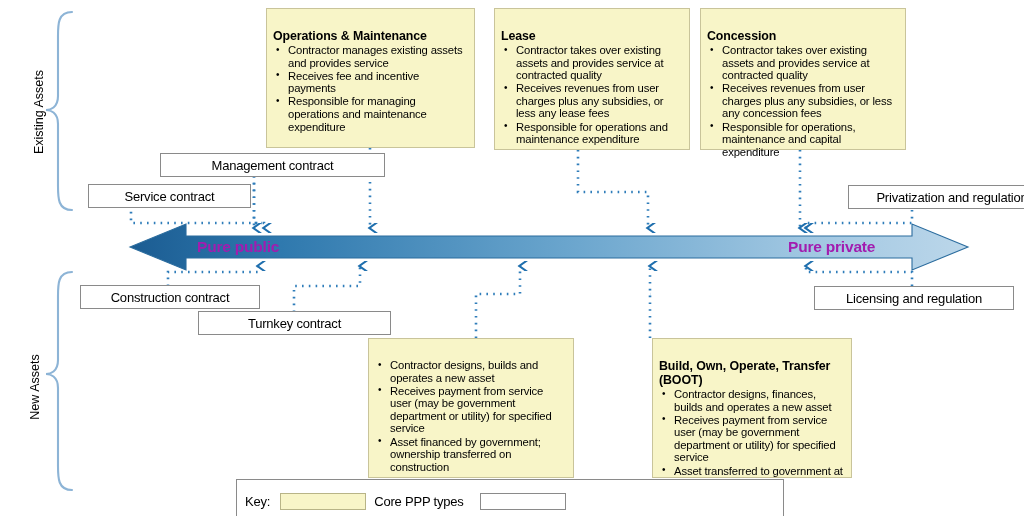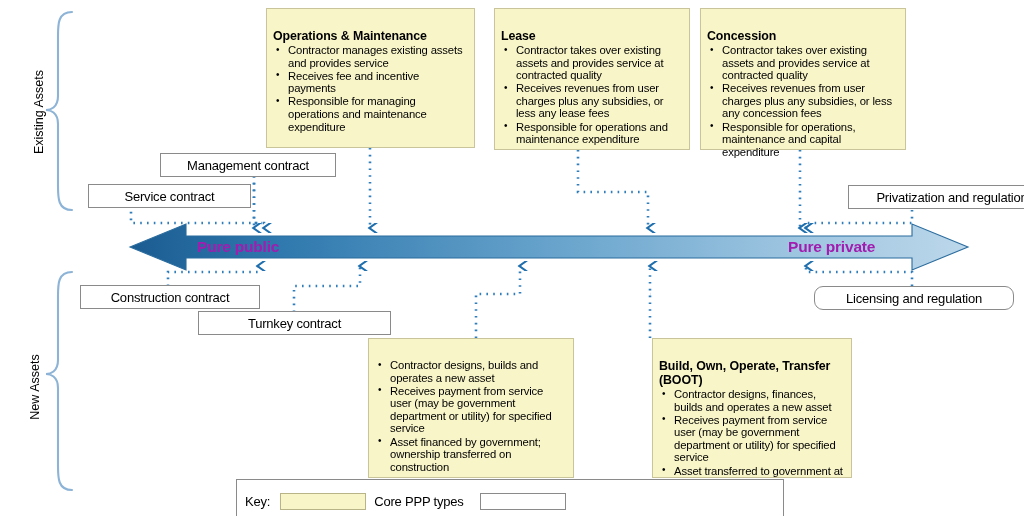--- a/index.html
+++ b/index.html
@@ -146,37 +146,37 @@
       <li>Contractor designs, finances, builds and operates a new asset</li>
       <li>Receives payment from service user (may be government department or utility) for specified service</li>
       <li>Asset transferred to government at contract end</li>
     </ul>
   </div>
 
   <div class="box" style="left:88px;top:184px;width:163px;height:24px;">
     <div class="lbl">Service contract</div>
   </div>
 
-  <div class="box" style="left:160px;top:153px;width:176px;height:24px;">
+  <div class="box" style="left:160px;top:153px;width:225px;height:24px;">
     <div class="lbl">Management contract</div>
   </div>
 
   <div class="box" style="left:848px;top:185px;width:208px;height:24px;">
     <div class="lbl">Privatization and regulation</div>
   </div>
 
   <div class="box" style="left:80px;top:285px;width:180px;height:24px;">
     <div class="lbl">Construction contract</div>
   </div>
 
   <div class="box" style="left:198px;top:311px;width:193px;height:24px;">
     <div class="lbl">Turnkey contract</div>
   </div>
 
-  <div class="box" style="left:814px;top:286px;width:200px;height:24px;border-radius:9px;">
+  <div class="box" style="left:814px;top:286px;width:200px;height:24px;">
     <div class="lbl">Licensing and regulation</div>
   </div>
 
   <div class="arrowlabel" style="left:197px;top:238px;">Pure public</div>
 
   <div class="arrowlabel" style="left:788px;top:238px;">Pure private</div>
 
   <div id="keybar">
     <span class="ktext" style="margin-right:10px;">Key:</span>
     <span class="swatch sw-yellow"></span>

